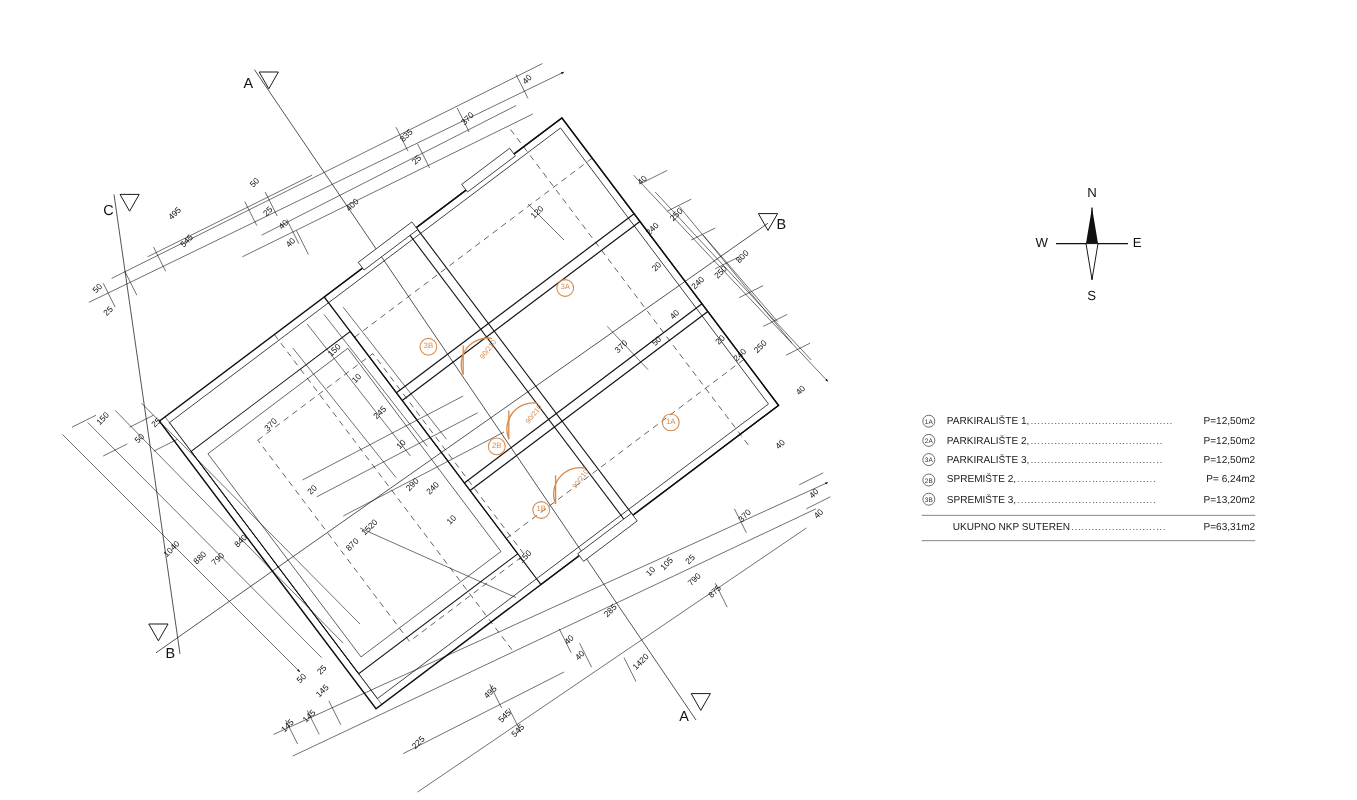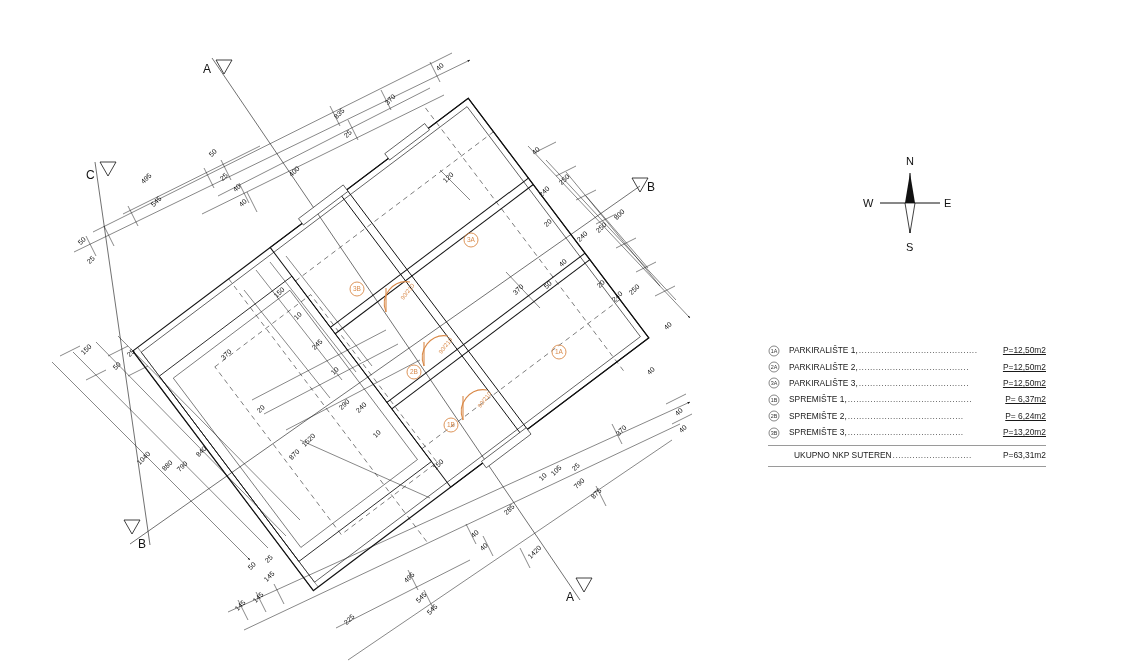--- a/index.html
+++ b/index.html
@@ -85,21 +85,20 @@
     overflow: hidden;
     white-space: nowrap;
     letter-spacing: 0.5px;
     color: #555;
     margin: 0 1px;
     font-size: 8.4px;
   }
   .legend-area {
     flex: 0 0 auto;
     text-align: left;
-    text-decoration: underline;
   }
   .legend-sep {
     border-top: 1px solid #9a9a9a;
     margin-top: 5px;
     margin-bottom: 0px;
     width: 278px;
   }
   .legend-total {
     display: flex;
     align-items: center;
@@ -424,31 +423,20 @@
             </svg>
           </span>
           <span class="legend-label">PARKIRALIŠTE 3,</span>
           <span class="legend-dots">.......................................</span>
           <span class="legend-area">P=12,50m2</span>
         </div>
         <div class="legend-row">
           <span class="legend-tag">
             <svg width="16" height="12" viewBox="0 0 16 12">
               <circle cx="6" cy="6" r="5" fill="none" stroke="#555" stroke-width="0.7"></circle>
-              <text x="6" y="8.4" font-size="5.4" text-anchor="middle" fill="#333" font-family="Liberation Sans, sans-serif">1B</text>
-            </svg>
-          </span>
-          <span class="legend-label">SPREMIŠTE 1,</span>
-          <span class="legend-dots">............................................</span>
-          <span class="legend-area">P=  6,37m2</span>
-        </div>
-        <div class="legend-row">
-          <span class="legend-tag">
-            <svg width="16" height="12" viewBox="0 0 16 12">
-              <circle cx="6" cy="6" r="5" fill="none" stroke="#555" stroke-width="0.7"></circle>
               <text x="6" y="8.4" font-size="5.4" text-anchor="middle" fill="#333" font-family="Liberation Sans, sans-serif">2B</text>
             </svg>
           </span>
           <span class="legend-label">SPREMIŠTE 2,</span>
           <span class="legend-dots">.........................................</span>
           <span class="legend-area">P=  6,24m2</span>
         </div>
         <div class="legend-row">
           <span class="legend-tag">
             <svg width="16" height="12" viewBox="0 0 16 12">

